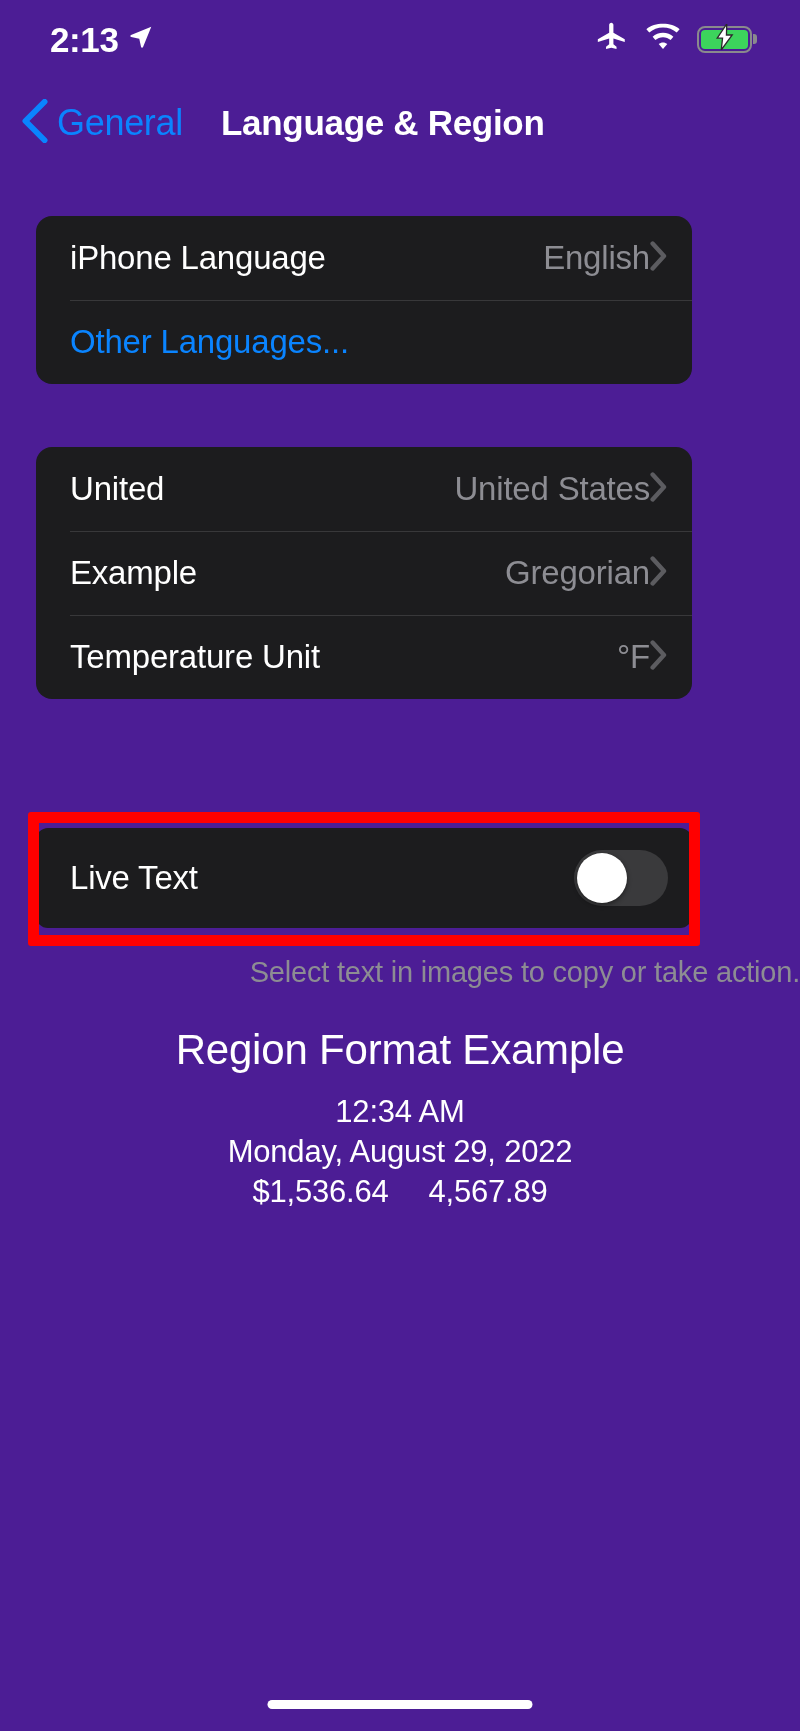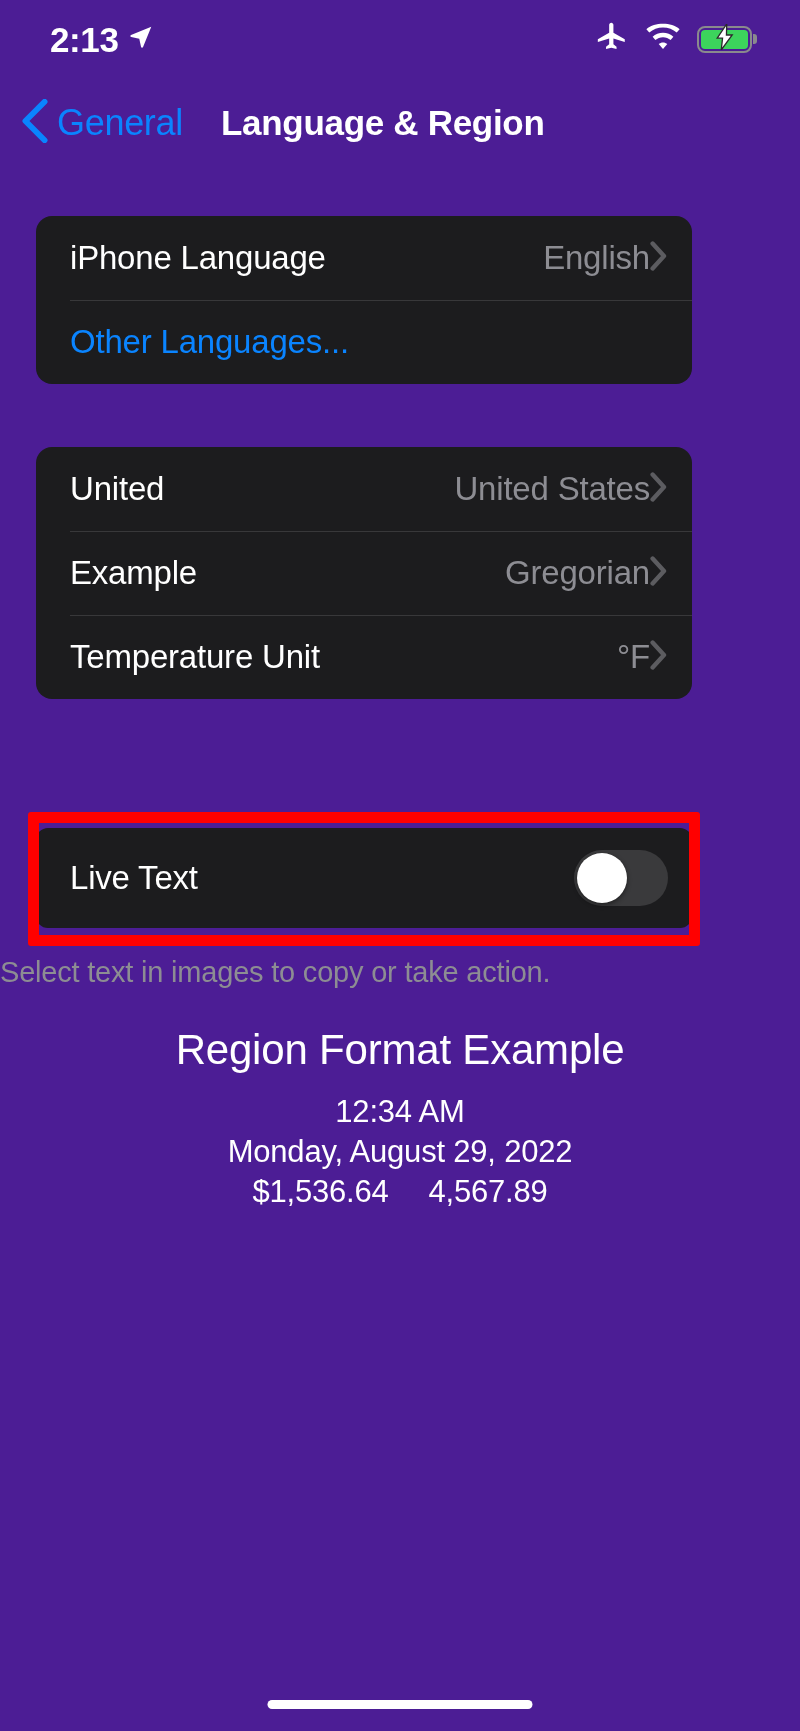--- a/index.html
+++ b/index.html
@@ -109,21 +109,21 @@
   }
   .switch-knob {
     position:absolute; top:3px; left:3px;
     width:50px; height:50px; border-radius:50%;
     background:#ffffff;
     box-shadow:0 2px 5px rgba(0,0,0,0.45);
   }
 
   .footer-note {
     position:absolute; top:956px; left:0; width:800px;
-    text-align:left; color:#8d8d93;
+    text-align:right; color:#8d8d93;
     font-size:29px; letter-spacing:-0.2px;
   }
 
   
   .region-example {
     position:absolute; top:1026px; left:0; width:800px;
     text-align:center;
   }
   .region-example-title {
     color:#fff; font-size:42px; letter-spacing:-0.2px; margin-bottom:18px;

